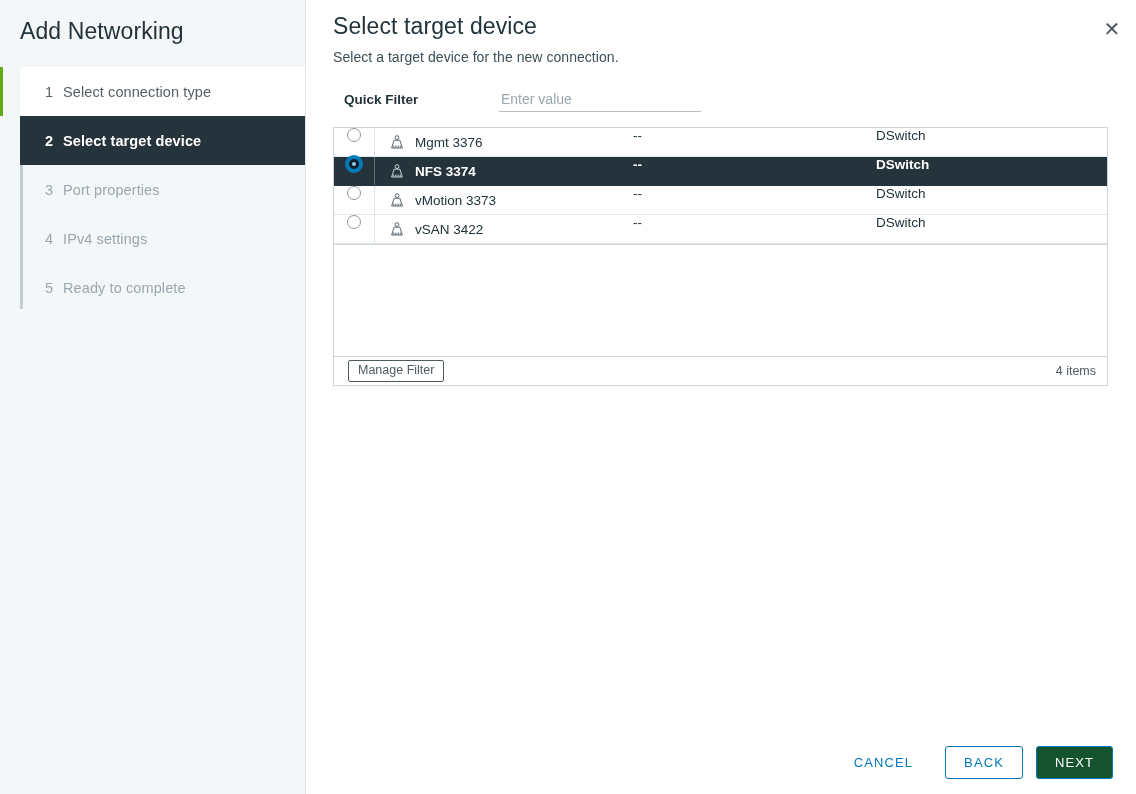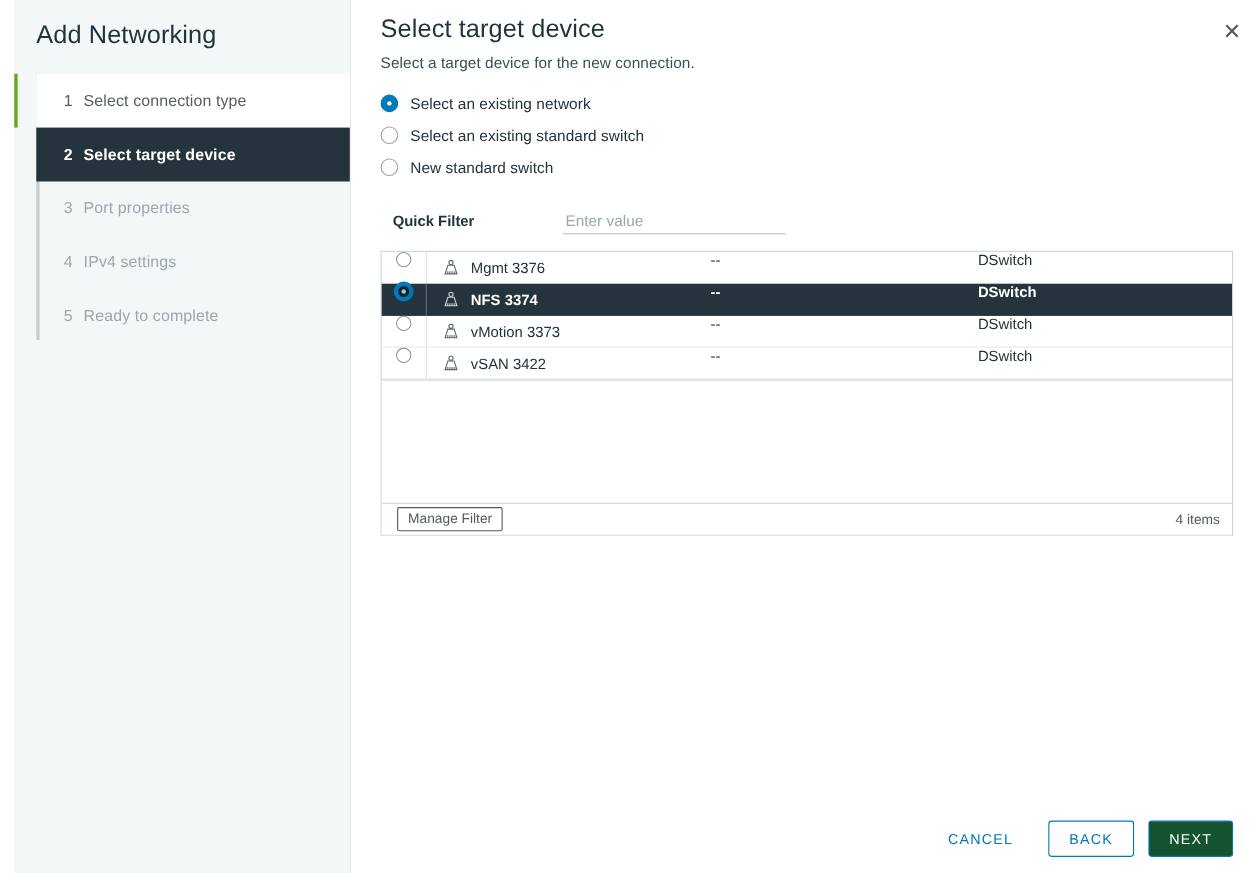--- a/index.html
+++ b/index.html
@@ -21,21 +21,20 @@
   }
 
   
   .sidebar {
     position: relative;
     width: 306px;
     height: 794px;
     background: #f4f7f8;
     border-right: 1px solid #dfe4e7;
     flex: 0 0 306px;
-    margin-left: 13px;
   }
 
   .sidebar-title {
     font-size: 23px;
     font-weight: 400;
     color: #21333b;
     padding: 18px 0 0 20px;
     letter-spacing: .1px;
   }
 
@@ -425,37 +424,20 @@
     </nav>
   </aside>
 
   <main class="content">
 
     <button class="close-btn">✕</button>
 
     <h1 class="page-title">Select target device</h1>
     <div class="page-sub">Select a target device for the new connection.</div>
 
-    <div class="radio-group">
-
-      <div class="radio-row checked">
-        <span class="radio-mark"></span>
-        <span class="radio-label">Select an existing network</span>
-      </div>
-
-      <div class="radio-row">
-        <span class="radio-mark"></span>
-        <span class="radio-label">Select an existing standard switch</span>
-      </div>
-
-      <div class="radio-row">
-        <span class="radio-mark"></span>
-        <span class="radio-label">New standard switch</span>
-      </div>
-    </div>
 
     <div class="filter-bar">
       <span class="filter-label">Quick Filter</span>
       <input class="filter-input" type="text" placeholder="Enter value" style="">
     </div>
 
     <div class="datagrid">
 
 
       <div class="dg-row">

